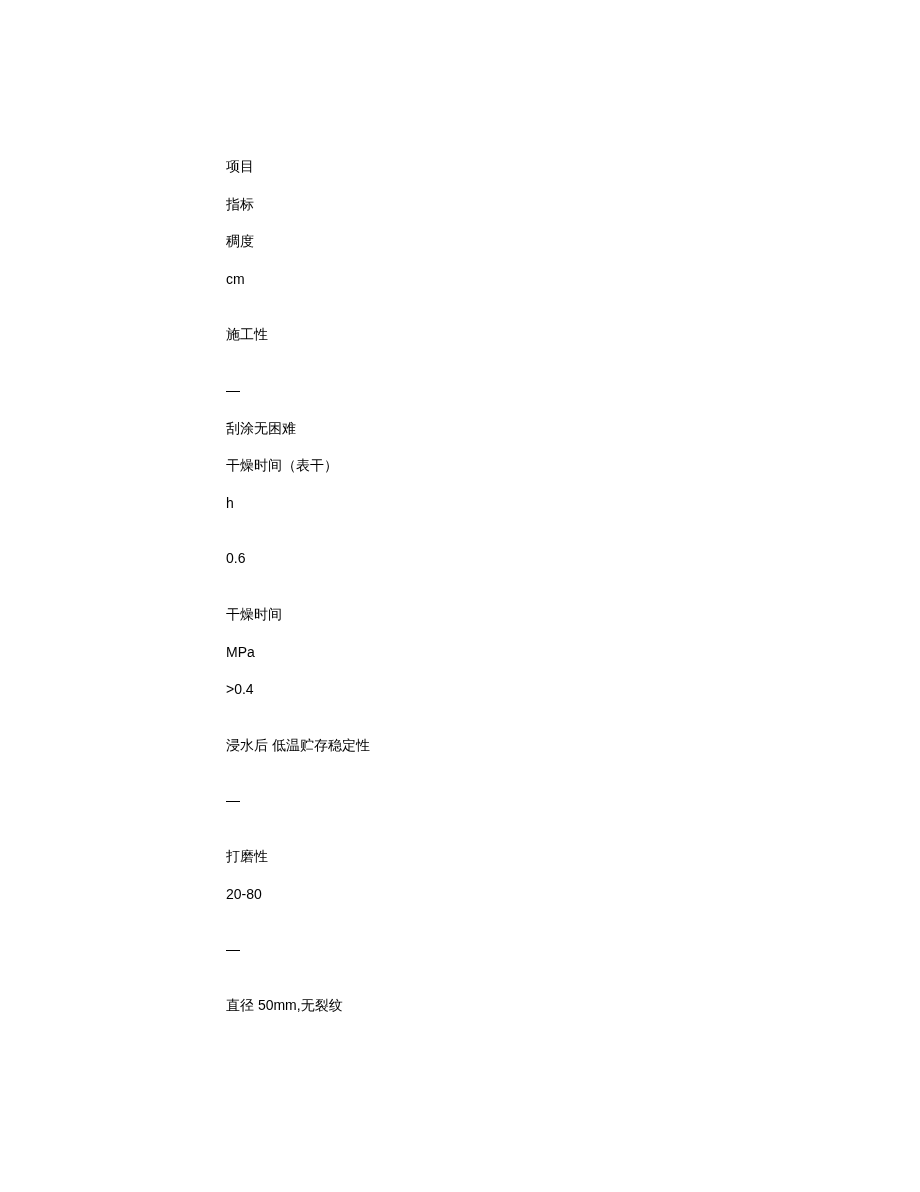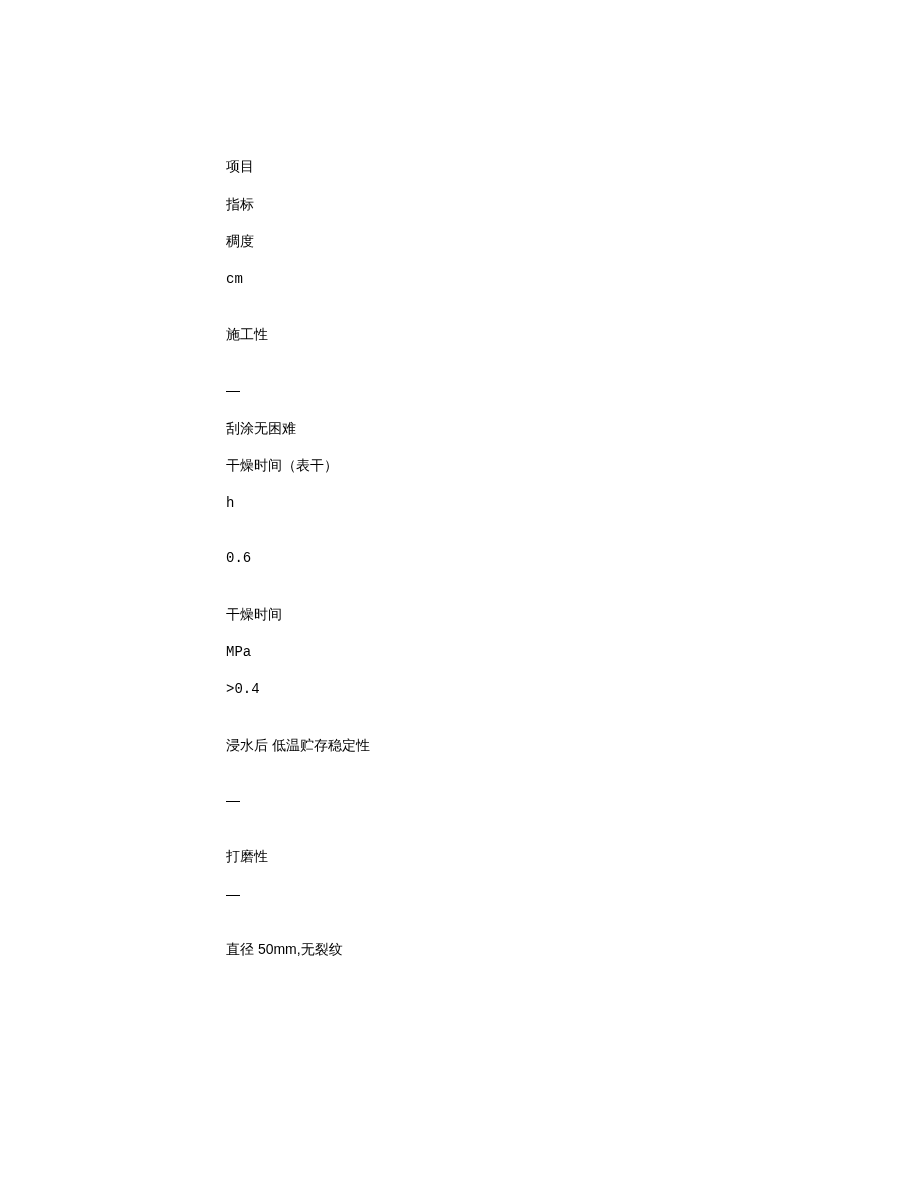--- a/index.html
+++ b/index.html
@@ -17,21 +17,21 @@
       padding: 115px 0 0 170px;
     }
     .line {
       line-height: 1.4;
       margin-bottom: 18px;
     }
     .line.gap {
       margin-bottom: 36px;
     }
     .latin {
-      font-family: Liberation Mono, monospace;
+      font-family: Liberation Sans, sans-serif;
     }
   </style>
 </head>
 <body>
 
 <div id="content">
     <div class="line">项目</div>
     <div class="line">指标</div>
     <div class="line">稠度</div>
     <div class="line gap latin">cm</div>
@@ -40,15 +40,16 @@
     <div class="line">刮涂无困难</div>
     <div class="line">干燥时间（表干）</div>
     <div class="line gap latin">h</div>
     <div class="line gap latin">0.6</div>
     <div class="line">干燥时间</div>
     <div class="line latin">MPa</div>
     <div class="line gap latin">&gt;0.4</div>
     <div class="line gap">浸水后  低温贮存稳定性</div>
     <div class="line gap">—</div>
     <div class="line">打磨性</div>
+    <div class="line gap latin">20-80</div>
     <div class="line gap">—</div>
     <div class="line">直径 50mm,无裂纹</div>
   </div>
 
 </body></html>

